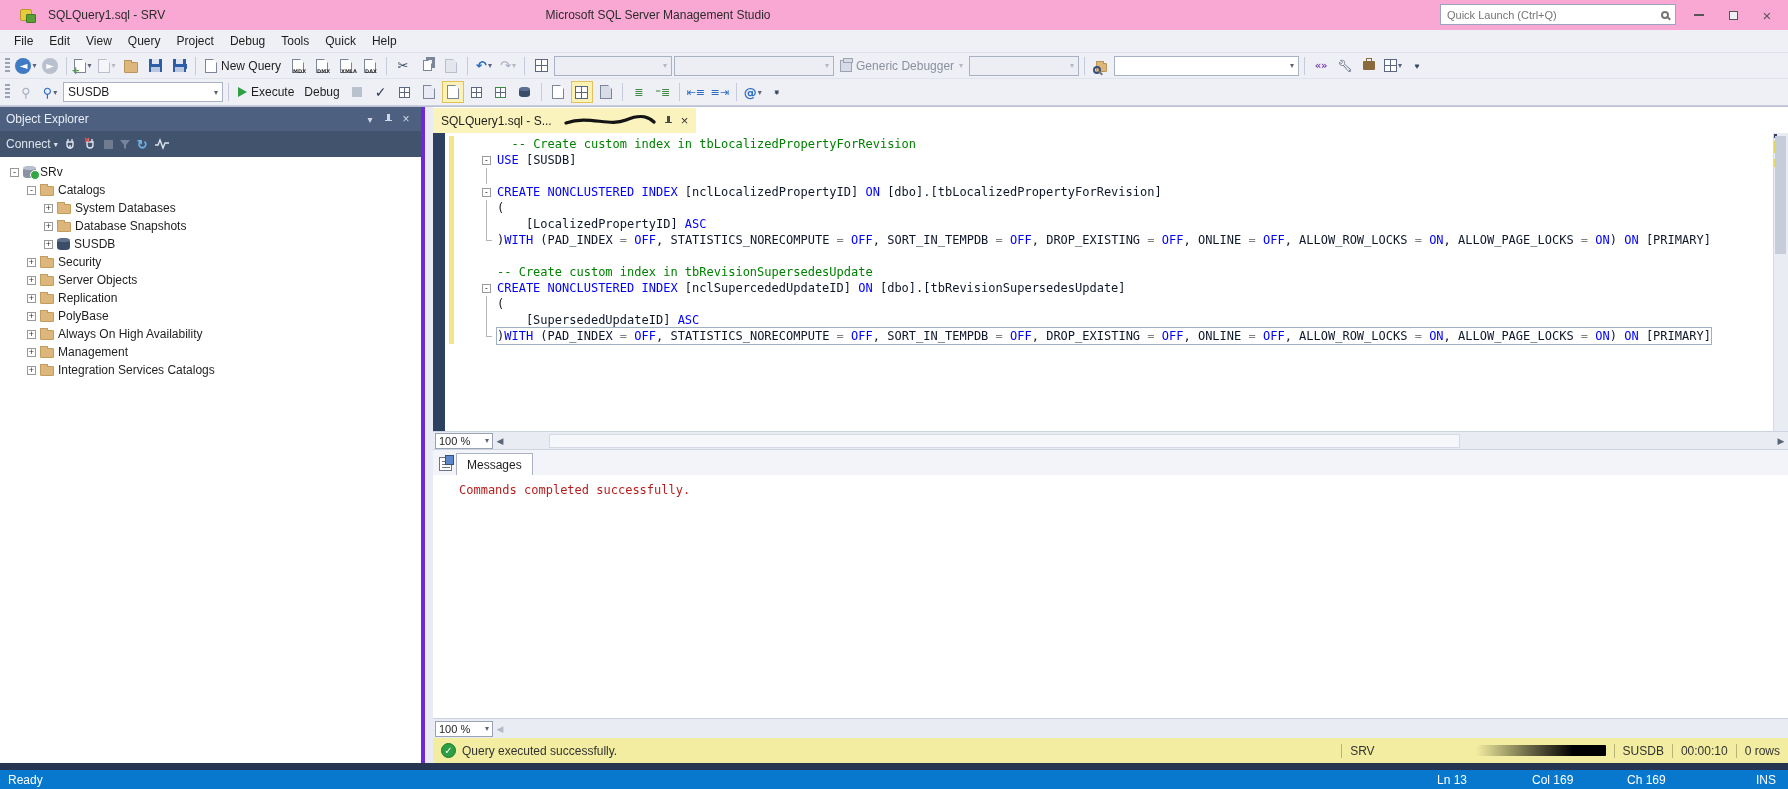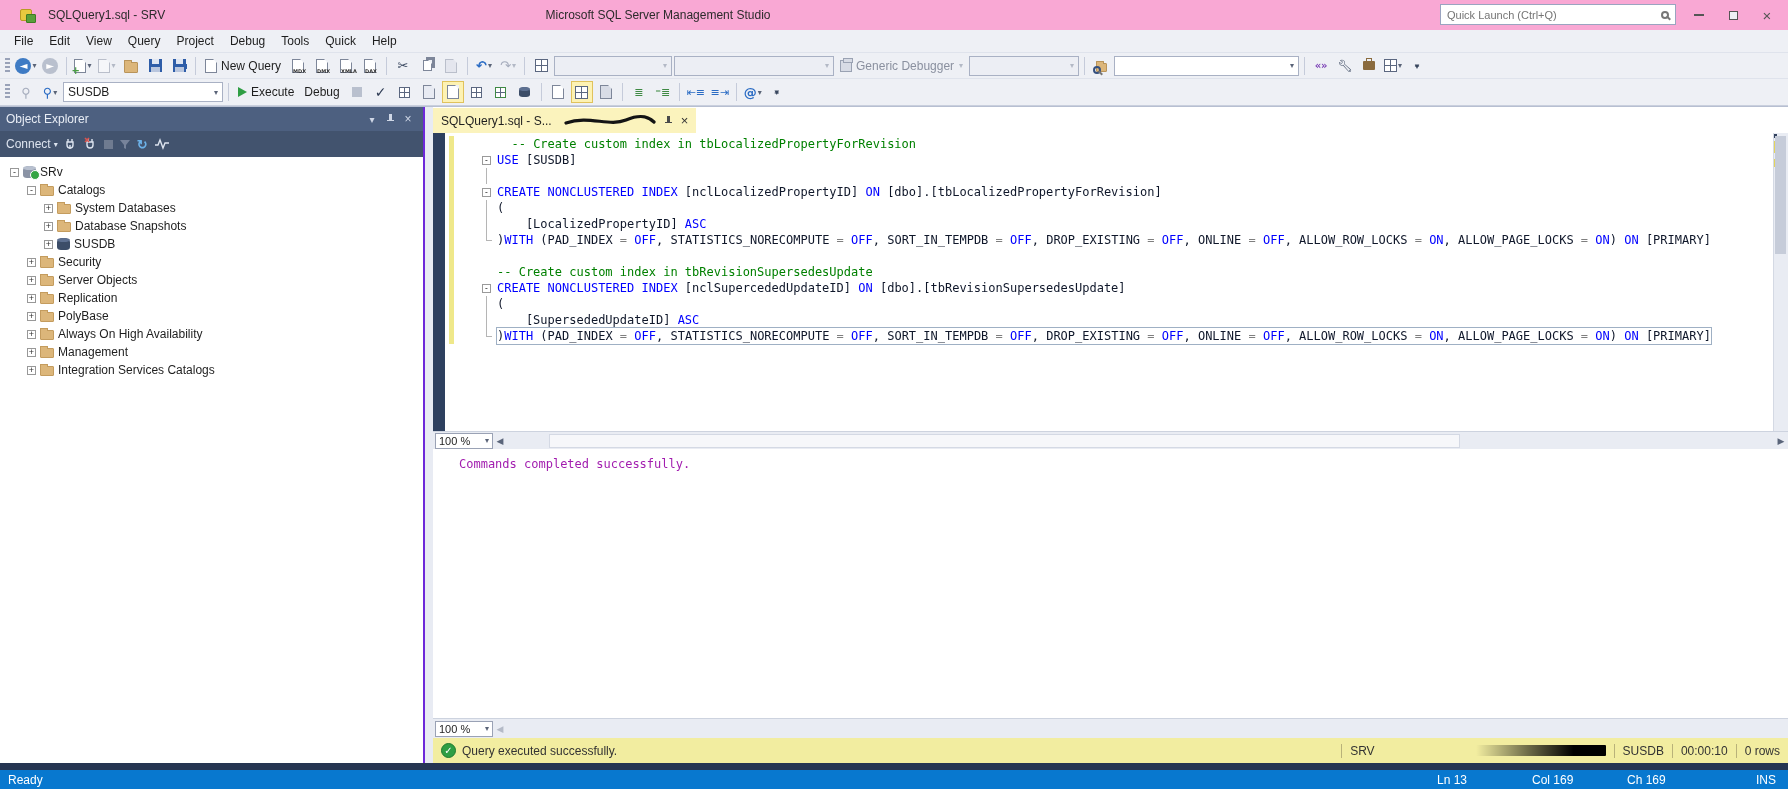--- a/index.html
+++ b/index.html
@@ -62,21 +62,21 @@
   .btn-label{padding:0 4px;color:#1e1e1e;display:flex;align-items:center;gap:4px}
   .play{width:0;height:0;border-left:9px solid #2f9e44;border-top:5px solid transparent;border-bottom:5px solid transparent}
   .stopq{width:10px;height:10px;background:#b9c0ce}
   .checkmark{color:#2f3c55;font-weight:bold;font-size:14px}
   .gd-icon{width:12px;height:12px;border:1px solid #9aa2b3;background:#d7dbe5;position:relative}
   .gd-icon::before{content:"";position:absolute;left:2px;top:-3px;width:8px;height:3px;border:1px solid #9aa2b3;background:#d7dbe5}
   .atblue{color:#2b6cc4;font-weight:bold}
 
   
   .main{height:657px;display:flex;background:#e8ebf3;border-top:1px solid #b7bfd1}
-  .oe{width:425px;background:#fff;display:flex;flex-direction:column;border-right:2px solid #6d28d9}
+  .oe{width:425px;background:#fff;display:flex;flex-direction:column;border-right:4px solid #6d28d9}
   .oe-title{height:24px;background:#4d6080;color:#e8edf5;display:flex;align-items:center;padding:0 6px}
   .oe-title .sp{flex:1}
   .oe-tbtn{width:18px;text-align:center;color:#cfd7e6;font-size:10px}
   .pin{display:inline-block;width:9px;height:9px;position:relative}
   .pin::before{content:"";position:absolute;left:3px;top:0;width:3px;height:6px;background:#cfd7e6}
   .pin::after{content:"";position:absolute;left:1px;top:6px;width:7px;height:1px;background:#cfd7e6;box-shadow:3px 1px 0 -1px #cfd7e6}
   .oe-toolbar{height:26px;background:#42536e;display:flex;align-items:center;padding:0 6px;gap:6px;color:#dde4ef}
   .oe-connect{display:flex;align-items:center;gap:3px}
   .oe-tree{flex:1;background:#fff;padding-top:6px;overflow:hidden}
   .tree-row{height:18px;display:flex;align-items:center;gap:4px}
@@ -125,21 +125,21 @@
   .harrow.dis{color:#b4bac7}
   .htrack{flex:1;height:14px;position:relative;margin-right:2px}
   .hthumb{position:absolute;left:42px;top:0;height:14px;width:72%;background:#f6f7fa;border:1px solid #d4d9e4}
 
   
   .msg-tabs{height:26px;background:#f2f4f9;display:flex;align-items:flex-end;padding-left:6px;gap:4px;border-top:1px solid #cdd3df}
   .msg-icon{width:13px;height:14px;background:#fff;border:1px solid #6b7488;position:relative;margin-bottom:4px}
   .msg-icon::before{content:"";position:absolute;left:2px;top:3px;width:8px;height:1px;background:#6b7488;box-shadow:0 3px 0 #6b7488,0 6px 0 #6b7488}
   .msg-icon::after{content:"";position:absolute;right:-3px;top:-3px;width:7px;height:8px;background:#5b87c9;border:1px solid #33507e}
   .msg-tab{height:22px;background:#fff;border:1px solid #aab2c4;border-bottom:none;display:flex;align-items:center;padding:0 10px}
-  .msg-content{flex:1;background:#fff;font:12px "DejaVu Sans Mono",monospace;color:#a21caf;padding:8px 0 0 26px}
+  .msg-content{flex:1;background:#fff;font:12px "DejaVu Sans Mono",monospace;color:#b91c1c;padding:8px 0 0 26px}
   .msg-bottom{height:20px;background:#e9ecf3;border-top:1px solid #cdd3df;display:flex;align-items:center}
 
   
   .execbar{height:25px;background:#f2eda0;display:flex;align-items:center;padding:0 8px;color:#333}
   .okcirc{width:15px;height:15px;border-radius:50%;background:#2e9e44;border:1px solid #1c7a2e;color:#fff;font-size:10px;line-height:14px;text-align:center;margin-right:6px;flex:none}
   .exec-right{margin-left:auto;display:flex;align-items:center;gap:8px}
   .ysep{width:1px;height:14px;background:#b9b27a}
   .redact{width:130px;height:11px;background:linear-gradient(to right,rgba(0,0,0,0) 0,rgba(0,0,0,.55) 40%,#000 75%,#000 100%);border-radius:1px}
   .exec-spacer{width:85px}
 
@@ -505,20 +505,26 @@
             <span>100 %</span>
             <span class="caret">▾</span>
           </div>
         <span class="harrow">◀</span>
         <div class="htrack">
             <div class="hthumb"></div>
           </div>
         <span class="harrow">▶</span>
       </div>
 
+      <div class="msg-tabs">
+        <span class="msg-icon"></span>
+        <div class="msg-tab">
+            <span>Messages</span>
+          </div>
+      </div>
 
       <div class="msg-content">
         <span>Commands completed successfully.</span>
       </div>
 
       <div class="msg-bottom">
         <div class="zoom-combo">
             <span>100 %</span>
             <span class="caret">▾</span>
           </div>

